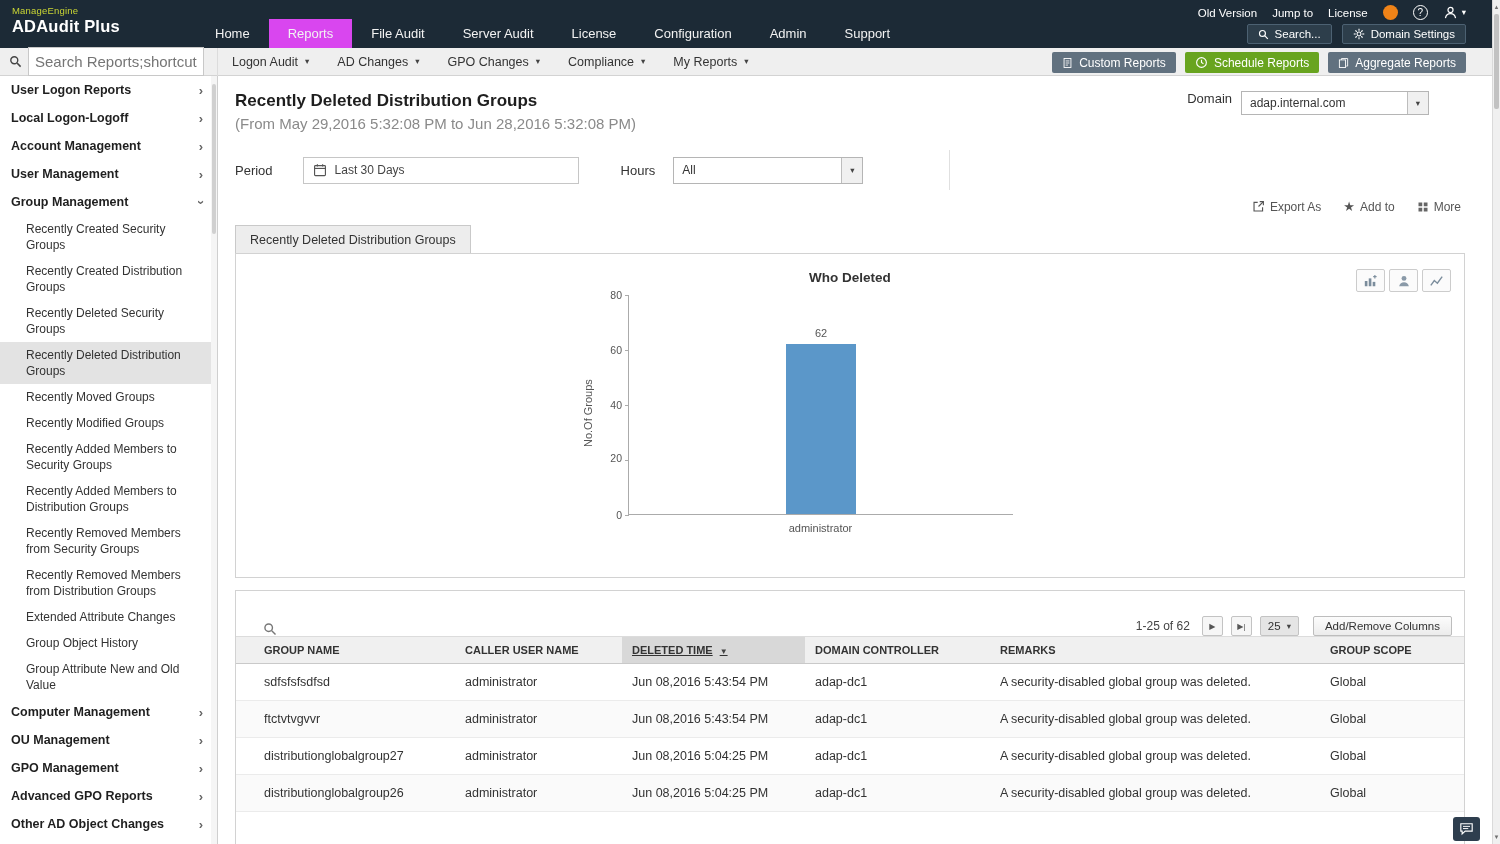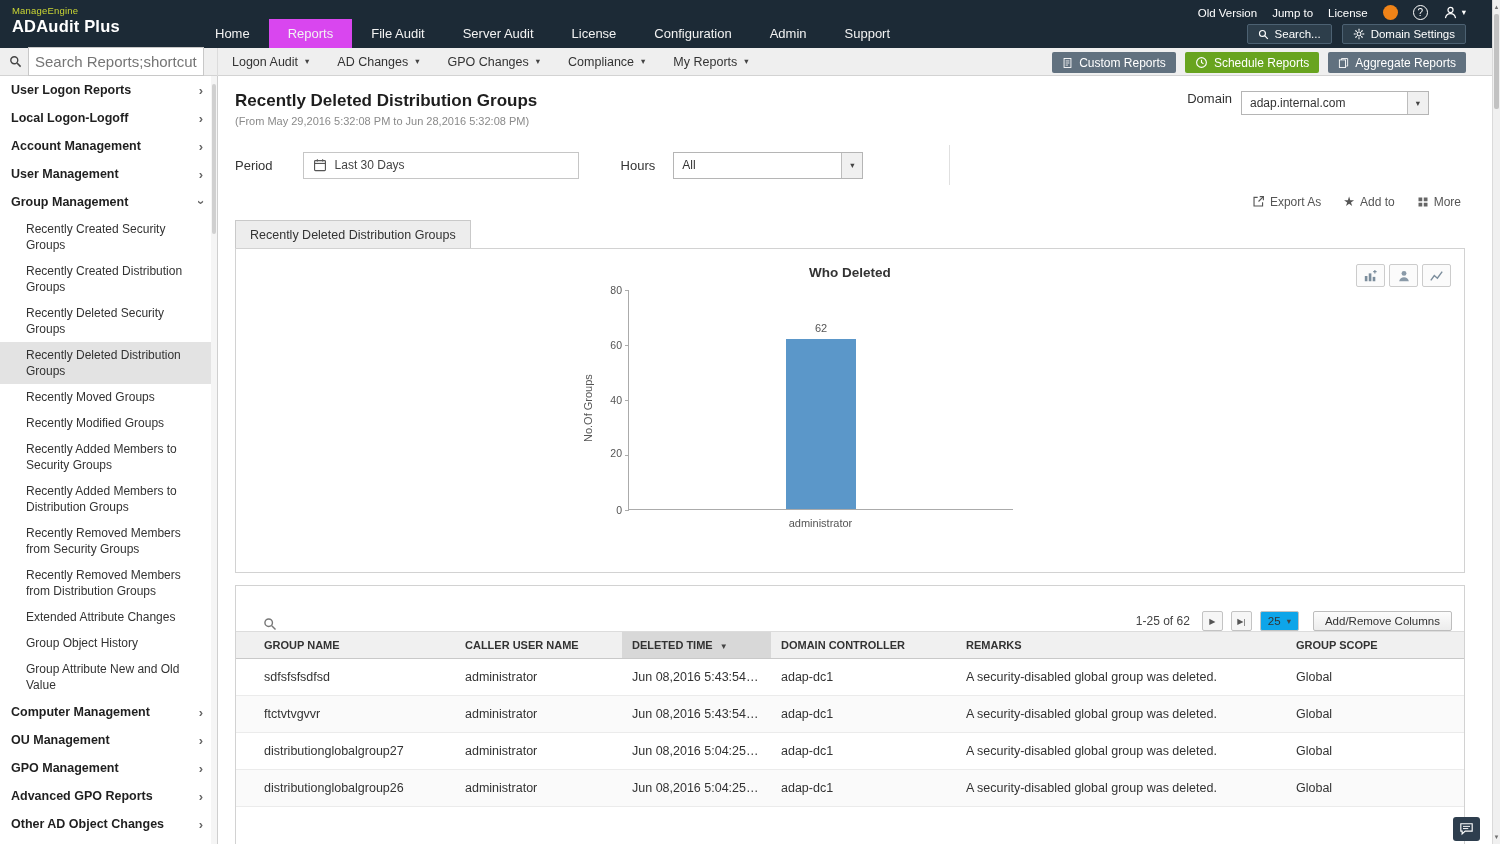--- a/index.html
+++ b/index.html
@@ -42,21 +42,21 @@
 .chev{color:#666;font-size:13px;font-weight:bold;line-height:1;display:inline-block;}
 .chev.down{transform:rotate(90deg);}
 .side-sub{padding:5px 14px 5px 26px;font-size:12px;color:#333;line-height:16px;cursor:pointer;}
 .side-sub.selected{background:#e3e3e3;}
 .side-scroll{position:absolute;top:0;right:0;width:6px;height:100%;background:#f5f5f5;}
 .side-thumb{position:absolute;top:8px;left:1px;width:4px;height:150px;background:#d0d0d0;border-radius:2px;cursor:pointer;}
 
 .main{flex:1;padding:15px 35px 0 17px;position:relative;overflow:hidden;background:#fff;}
 .title-row{display:flex;justify-content:space-between;align-items:flex-start;}
 .report-title{font-size:17px;font-weight:bold;color:#1e1e1e;}
-.date-range{font-size:11px;color:#8a8a8a;margin-top:4px;}
+.date-range{font-size:15px;color:#8a8a8a;margin-top:4px;}
 .domain-row{display:flex;align-items:flex-start;gap:9px;margin-right:36px;}
 .domain-label{font-size:13px;color:#333;}
 .select{display:flex;align-items:center;justify-content:space-between;border:1px solid #b5b5b5;background:#fff;height:24px;cursor:pointer;}
 .sel-text{font-size:12px;color:#333;padding:0 8px;white-space:nowrap;}
 .sel-caret{width:21px;align-self:stretch;border-left:1px solid #bdbdbd;background:#f0f0f0;display:flex;align-items:center;justify-content:center;font-size:8.5px;color:#444;}
 .domain-select{width:188px;}
 
 .filter-row{display:flex;align-items:center;margin-top:18px;height:40px;}
 .filter-label{font-size:13px;color:#333;white-space:nowrap;}
 .period-box{display:flex;align-items:center;gap:8px;border:1px solid #c6c6c6;height:27px;width:276px;margin-left:30px;padding:0 9px;background:#fff;cursor:pointer;}
@@ -85,21 +85,21 @@
 .bar{position:absolute;left:50%;transform:translateX(-50%);bottom:0;width:70px;background:#5b97c9;cursor:pointer;}
 .bar-label{position:absolute;left:50%;transform:translateX(-50%);font-size:11px;color:#555;}
 .xcat{position:absolute;left:40px;top:227px;width:385px;text-align:center;font-size:11px;color:#555;}
 
 
 .table-panel{border:1px solid #d2d2d2;margin-top:12px;height:262px;overflow:hidden;background:#fff;}
 .table-top{height:45px;display:flex;align-items:flex-end;justify-content:space-between;padding:0 12px 0 27px;}
 .pager{display:flex;align-items:center;gap:8px;}
 .range{font-size:12px;color:#444;margin-right:4px;white-space:nowrap;}
 .pbtn{width:21px;height:20px;border:1px solid #c3c3c3;background:#f6f6f6;display:flex;align-items:center;justify-content:center;font-size:8px;color:#555;cursor:pointer;border-radius:2px;}
-.psize{display:flex;align-items:center;gap:6px;border:1px solid #c3c3c3;background:#0ea5e9;height:20px;padding:0 7px;font-size:11.5px;color:#333;cursor:pointer;border-radius:2px;}
+.psize{display:flex;align-items:center;gap:6px;border:1px solid #c3c3c3;background:#e5e5e5;height:20px;padding:0 7px;font-size:11.5px;color:#333;cursor:pointer;border-radius:2px;}
 .arc-btn{border:1px solid #bdbdbd;background:linear-gradient(#fcfcfc,#ececec);height:20px;padding:0 11px;font-size:11.5px;color:#333;display:flex;align-items:center;cursor:pointer;border-radius:2px;margin-left:6px;white-space:nowrap;}
 table{width:100%;border-collapse:collapse;table-layout:fixed;}
 thead th{background:#f0f0f0;border-top:1px solid #dcdcdc;border-bottom:1px solid #c9c9c9;font-size:11px;color:#333;text-align:left;padding:7px 10px;font-weight:bold;cursor:pointer;white-space:nowrap;overflow:hidden;}
 thead th:first-child{padding-left:28px;}
 thead th.sorted{background:#d8d8d8;}
 .sort-arrow{font-size:8px;color:#444;margin-left:7px;}
 tbody td{font-size:12.5px;color:#333;padding:11px 10px;border-bottom:1px solid #ebebeb;white-space:nowrap;overflow:hidden;text-overflow:ellipsis;}
 tbody td:first-child{padding-left:28px;}
 tbody tr:nth-child(even){background:#fafafa;}
 tbody tr{cursor:pointer;}
@@ -443,21 +443,21 @@
               <span class="caret">▾</span>
             </span>
             <span class="arc-btn">Add/Remove Columns</span>
           </div>
         </div>
         <table>
           <thead>
               <tr>
                 <th style="width: 219px;"><span>GROUP NAME</span></th>
                 <th style="width: 167px;"><span>CALLER USER NAME</span></th>
-                <th class="sorted" style="width: 149px;"><span>DELETED TIME</span><span class="sort-arrow">▼</span></th>
+                <th class="sorted" style="width: 183px; text-decoration: underline;"><span>DELETED TIME</span><span class="sort-arrow">▼</span></th>
                 <th style="width: 185px;"><span>DOMAIN CONTROLLER</span></th>
                 <th style="width: 330px;"><span>REMARKS</span></th>
                 <th><span>GROUP SCOPE</span></th>
               </tr>
             </thead>
           <tbody>
               <tr>
                 <td>sdfsfsfsdfsd</td>
                 <td>administrator</td>
                 <td>Jun 08,2016 5:43:54 PM</td>

